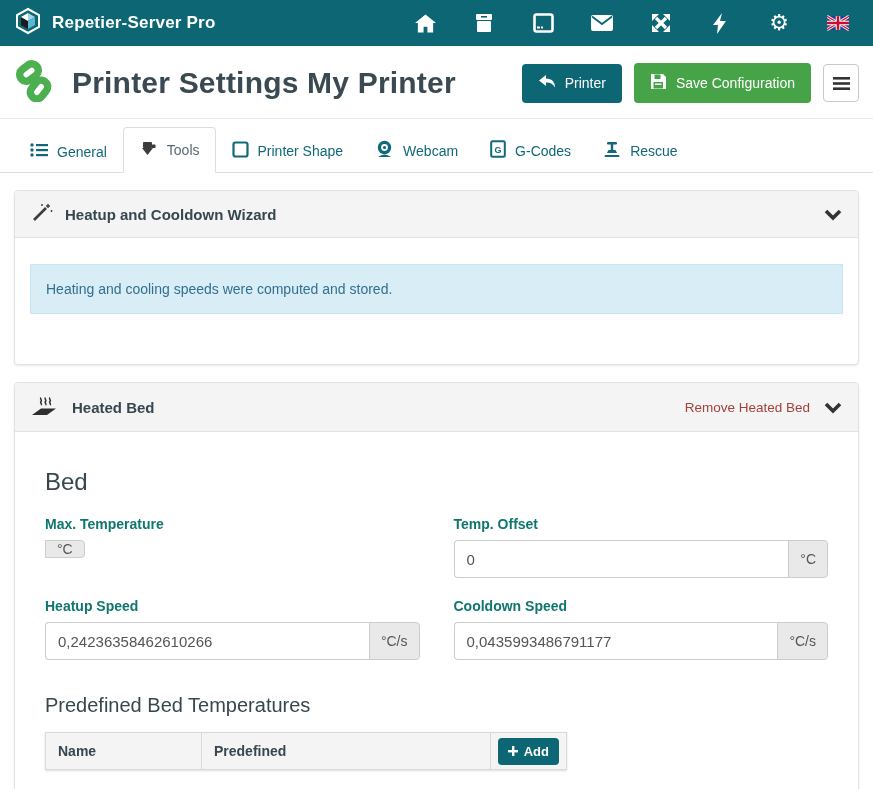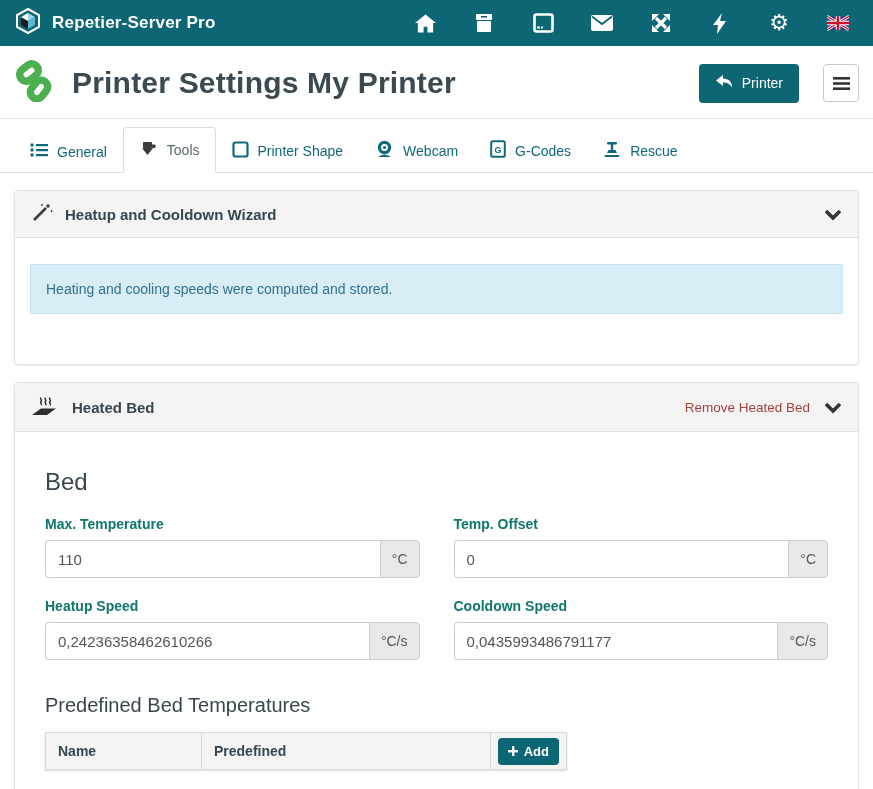--- a/index.html
+++ b/index.html
@@ -23,21 +23,21 @@
   .gear-glyph { color:#fff; font-size:22px; line-height:1; font-family:"DejaVu Sans", sans-serif; }
 
   
   .page-header {
     display:flex; align-items:center; gap:18px;
     padding:14px 14px 12px 14px;
     border-bottom:1px solid #e6e6e6;
     background:#fff;
   }
   .page-title { font-size:30px; font-weight:bold; color:#3b4a52; margin:0 6px 0 0; letter-spacing:.2px; }
-  .header-buttons { margin-left:auto; display:flex; align-items:center; gap:24px; }
+  .header-buttons { margin-left:auto; display:flex; align-items:center; gap:12px; }
   .btn {
     display:inline-flex; align-items:center; gap:9px;
     border:none; border-radius:4px; padding:10px 16px;
     font-size:14px; color:#fff; cursor:pointer;
     font-family:"Liberation Sans", sans-serif;
   }
   .btn-teal { background:#0c6673; }
   .btn-green { background:#47a347; }
   .btn-menu {
     background:#fff; border:1px solid #c9c9c9; border-radius:4px;
@@ -224,20 +224,31 @@
   <h1 class="page-title">Printer Settings My Printer</h1>
   <div class="header-buttons">
     <button class="btn btn-teal">
       <span>
         <svg width="18" height="16" viewBox="0 0 18 16">
             <path d="M8 1 L1 6.5 8 12 V8.6 c4.5-.2 6.8 1.4 9 4.9 C17 7.2 13.5 5 8 4.6 Z" fill="#fff"></path>
           </svg>
       </span>
       <span>Printer</span>
     </button>
+    <button class="btn btn-green">
+      <span>
+        <svg width="17" height="17" viewBox="0 0 17 17">
+          <path d="M1 1 h12 l3 3 v12 H1 Z" fill="#fff"></path>
+          <rect x="4.5" y="1.5" width="6" height="4.5" fill="#47a347"></rect>
+          <rect x="3.5" y="9" width="9.5" height="6.5" fill="#47a347"></rect>
+          <rect x="5" y="10.5" width="6.5" height="1.4" fill="#fff"></rect>
+        </svg>
+      </span>
+      <span>Save Configuration</span>
+    </button>
     <button class="btn-menu">
       <svg width="17" height="13" viewBox="0 0 17 13">
         <rect y="0" width="17" height="2.6" fill="#333"></rect>
         <rect y="5.2" width="17" height="2.6" fill="#333"></rect>
         <rect y="10.4" width="17" height="2.6" fill="#333"></rect>
       </svg>
     </button>
   </div>
 </div>
 
@@ -360,21 +371,20 @@
     </span>
   </div>
 
   <div class="bed-body">
     <h2 class="section-title">Bed</h2>
 
     <div class="form-grid">
       <div>
         <label class="field-label">Max. Temperature</label>
         <div class="input-group">
-          <input type="text" value="110" style="">
           <span class="addon">°C</span>
         </div>
       </div>
       <div>
         <label class="field-label">Temp. Offset</label>
         <div class="input-group">
           <input type="text" value="0" style="">
           <span class="addon">°C</span>
         </div>
       </div>

